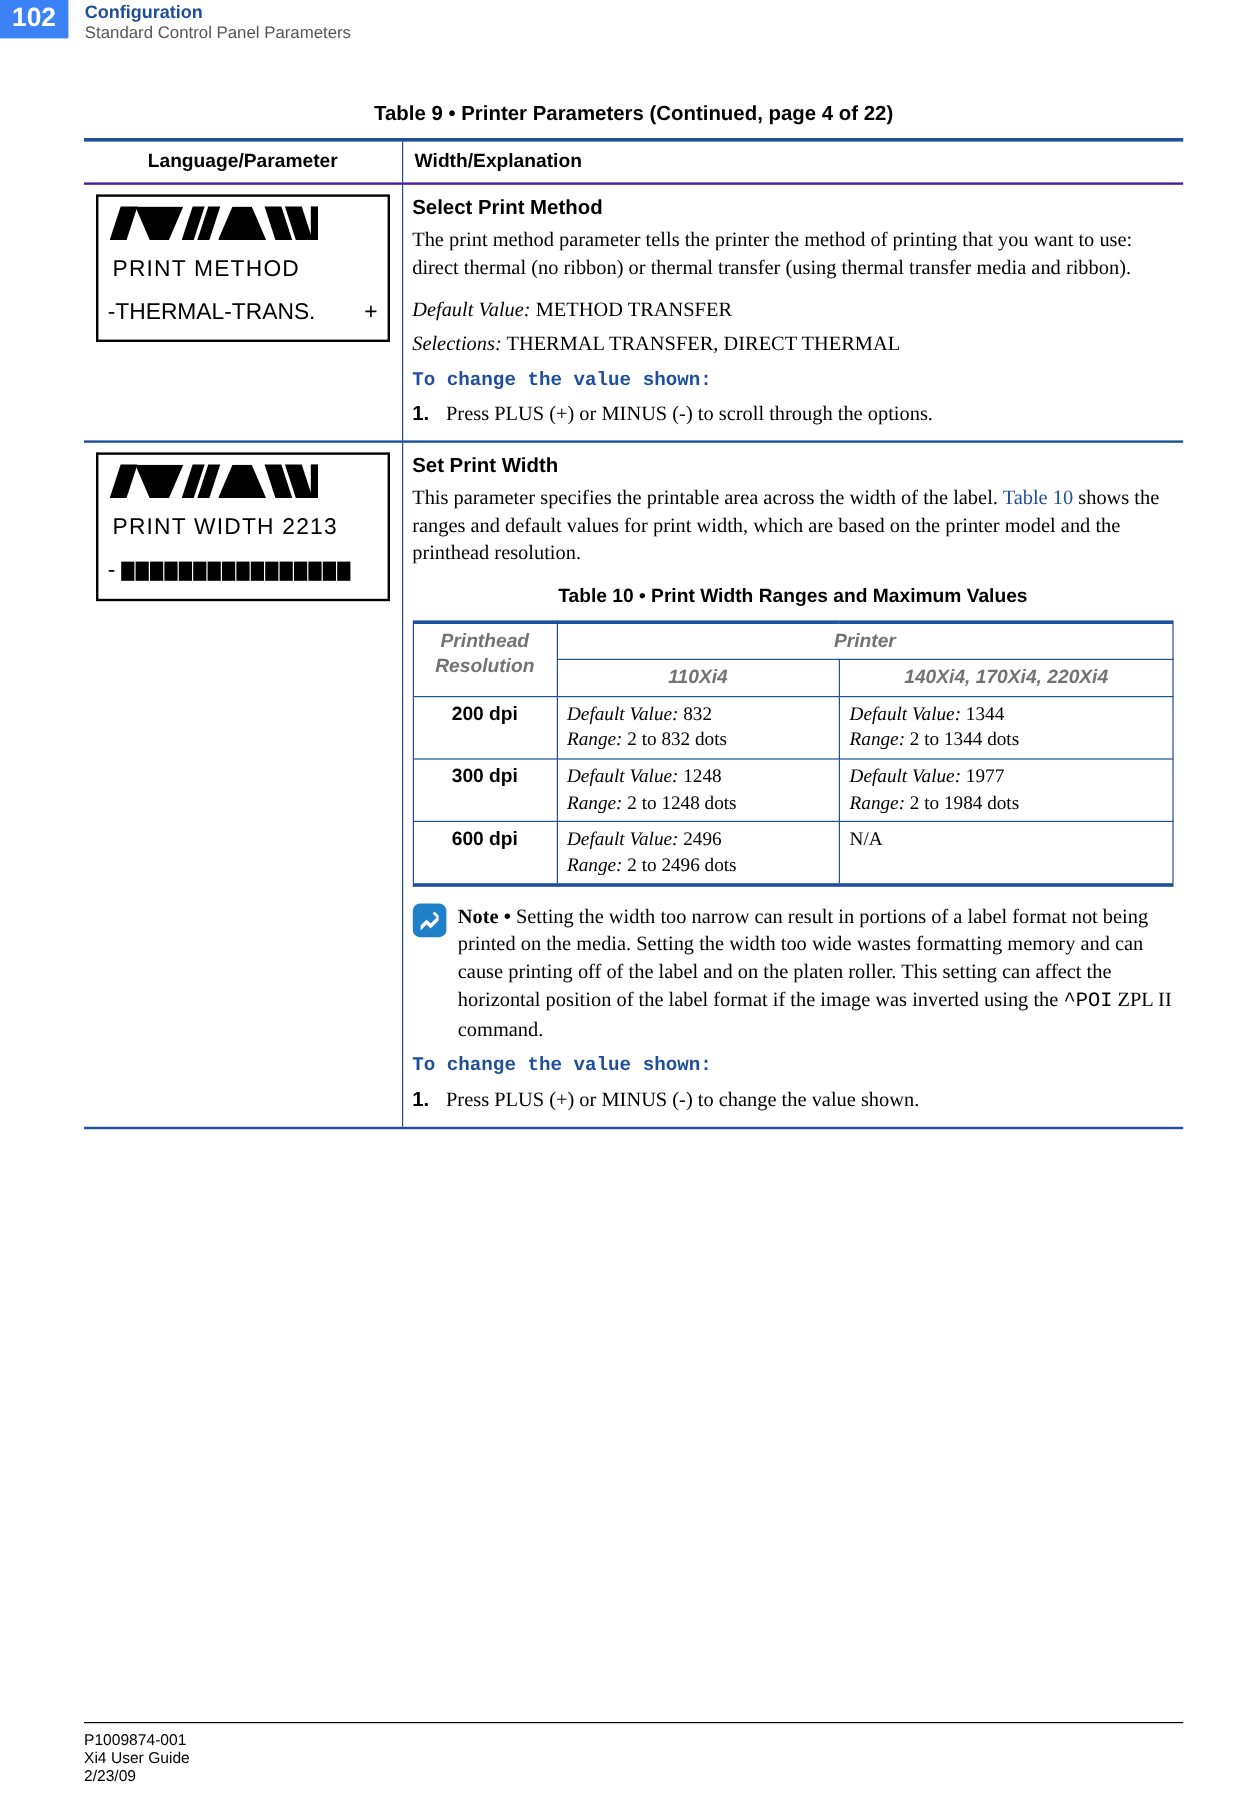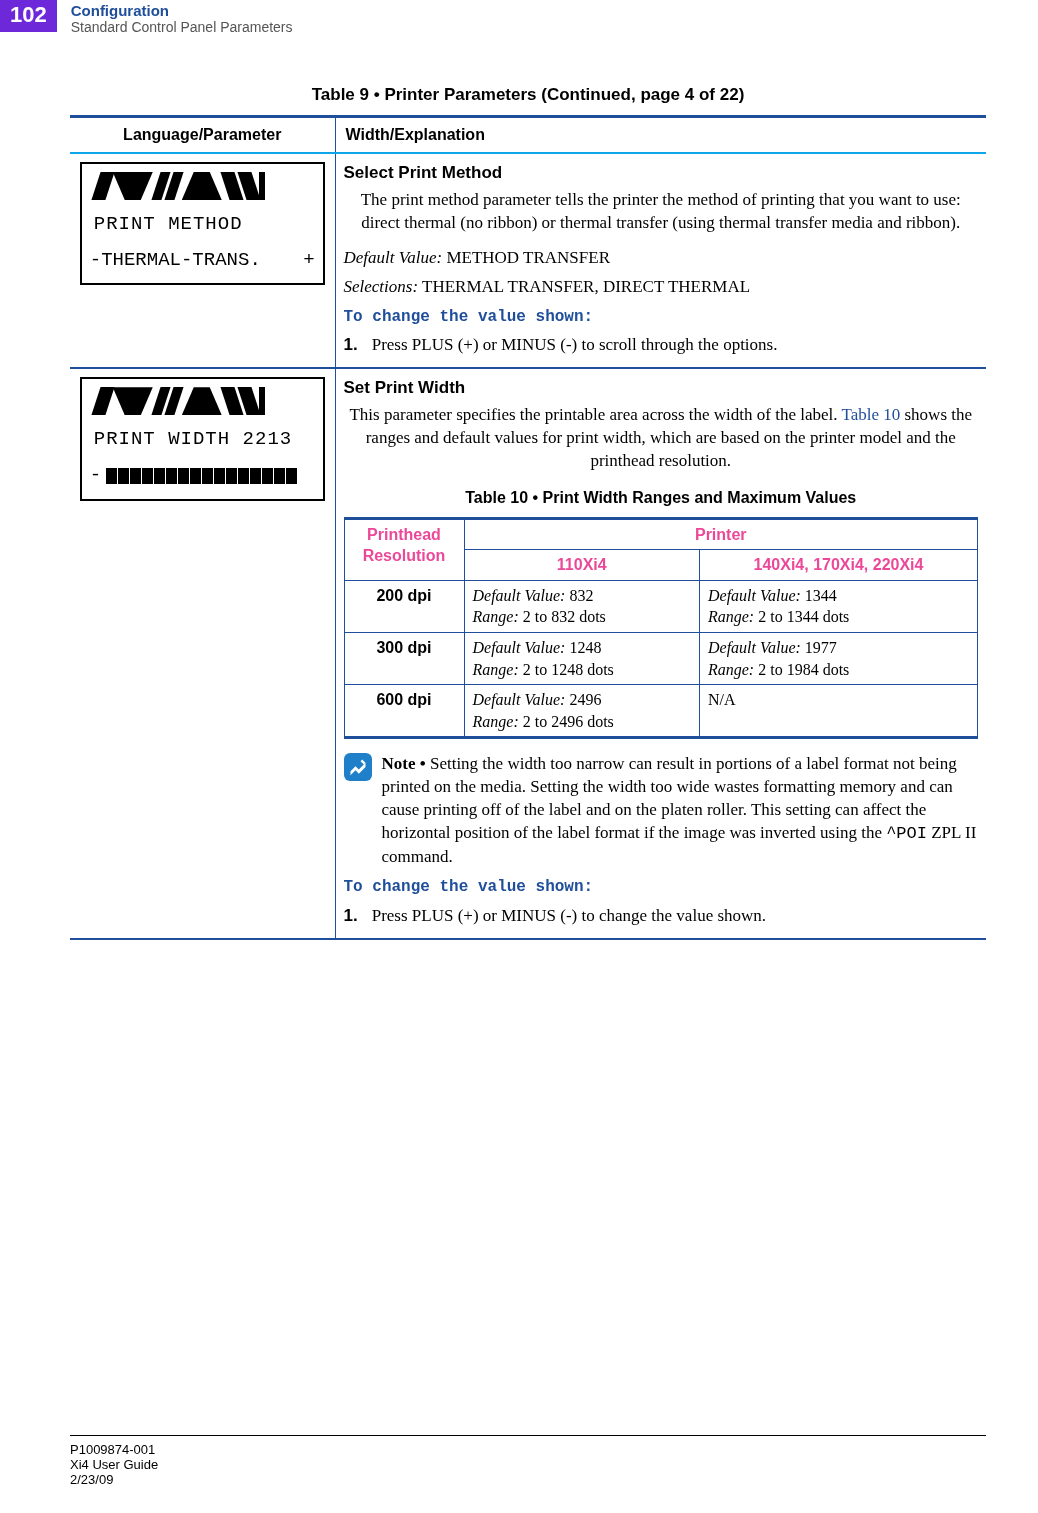--- a/index.html
+++ b/index.html
@@ -1,53 +1,53 @@
 <!DOCTYPE html>
 <html><head>
 <meta charset="utf-8">
 <style>
   * { box-sizing: border-box; margin: 0; padding: 0; }
   html, body { width: 1038px; font-family: "Times New Roman", Times, serif; color: #000; background: #fff; }
   body { position: relative; min-height: 1513px; }
   .page { padding: 0 52px 0 70px; }
   .hdr { display: flex; align-items: flex-start; }
-  .pagenum-box { background: #6d28d9; color: #fff; font-family: Arial, Helvetica, sans-serif; font-weight: bold; font-size: 22px; padding: 2px 10px 4px 10px; margin-left: -70px; margin-right: 14px; }
+  .pagenum-box { background: #3b82f6; color: #fff; font-family: Arial, Helvetica, sans-serif; font-weight: bold; font-size: 22px; padding: 2px 10px 4px 10px; margin-left: -70px; margin-right: 14px; }
   .hdr-text { font-family: Arial, Helvetica, sans-serif; font-size: 15px; color: #1f4e9b; padding-top: 2px; }
   .hdr-text .sub { color: #555; font-size: 14px; }
   .caption { font-family: Arial, Helvetica, sans-serif; font-weight: bold; text-align: center; font-size: 17px; margin: 50px 0 10px 0; }
   table.main { width: 100%; border-collapse: collapse; }
-  table.main > thead > tr { border-top: 3px solid #1f4e9b; border-bottom: 2px solid #0ea5e9; }
+  table.main > thead > tr { border-top: 3px solid #1f4e9b; border-bottom: 2px solid #4c1d95; }
   table.main > thead > tr > th { font-family: Arial, Helvetica, sans-serif; font-weight: bold; font-size: 16px; text-align: left; padding: 8px 10px; }
   table.main > thead > tr > th:first-child { width: 265px; border-right: 1px solid #1f4e9b; text-align: center; }
   table.main > tbody > tr.prow { border-bottom: 2px solid #1f4e9b; }
   table.main > tbody > tr.prow > td { vertical-align: top; padding: 8px 8px 10px 8px; font-size: 17px; line-height: 1.35; }
   table.main > tbody > tr.prow > td:first-child { border-right: 1px solid #1f4e9b; padding: 8px 4px; }
-  .lcd { border: 2px solid #000; width: 245px; padding: 8px 8px 10px 8px; margin: 0 auto; font-family: Liberation Mono, monospace; }
+  .lcd { border: 2px solid #000; width: 245px; padding: 8px 8px 10px 8px; margin: 0 auto; font-family: Liberation Sans, sans-serif; }
   .lcd .logo-bars { display: flex; align-items: flex-end; gap: 3px; height: 28px; margin-bottom: 12px; padding: 0 6px; }
   .lcd .bar { background: #000; width: 14px; display: inline-block; }
   .lcd .trap { width: 40px; height: 28px; background: #000; clip-path: polygon(0 0, 100% 0, 70% 100%, 30% 100%); }
   .lcd .trapr { width: 40px; height: 28px; background: #000; clip-path: polygon(30% 0, 70% 0, 100% 100%, 0 100%); }
   .lcd .line1 { font-size: 19px; letter-spacing: 1px; margin: 6px 0 10px 4px; }
   .lcd .line2 { font-size: 19px; letter-spacing: 0px; margin: 0 0 0 0; display: flex; justify-content: space-between; align-items: center; }
   .lcd .line2b { font-size: 19px; letter-spacing: 1px; margin: 0; display: flex; align-items: center; }
   .blocks { display: flex; gap: 1px; margin-left: 4px; }
   .blocks span { width: 11px; height: 16px; background: #000; display: inline-block; }
   .lead { font-family: Arial, Helvetica, sans-serif; font-weight: bold; font-size: 17px; }
-  .body { margin: 4px 0 12px 0; text-align: center; }
+  .body { margin: 4px 0 12px 0; }
   .link { color: #1f4e9b; }
   .ital { font-style: italic; }
   .act { font-family: Liberation Mono, monospace; font-weight: bold; color: #1f4e9b; font-size: 16px; margin: 8px 0 6px 0; }
   ol.steps { list-style: none; padding: 0; margin: 0; }
   ol.steps li { display: flex; gap: 14px; }
   ol.steps li .num { font-family: Arial, Helvetica, sans-serif; font-weight: bold; }
   .subcaption { font-family: Arial, Helvetica, sans-serif; font-weight: bold; text-align: center; font-size: 16px; margin: 14px 0 8px 0; }
   table.sub { width: 100%; border-collapse: collapse; font-size: 16px; }
   table.sub th, table.sub td { border: 1px solid #1f4e9b; padding: 4px 8px; vertical-align: top; }
   table.sub thead tr:first-child { border-top: 3px solid #1f4e9b; }
-  table.sub thead th { font-family: Arial, Helvetica, sans-serif; color: #ec4899; font-weight: bold; text-align: center; }
+  table.sub thead th { font-family: Arial, Helvetica, sans-serif; color: #737373; font-weight: bold; text-align: center; font-style: italic; }
   table.sub tbody td:first-child { font-family: Arial, Helvetica, sans-serif; font-weight: bold; text-align: center; color: #000; }
   table.sub tbody tr:last-child td { border-bottom: 3px solid #1f4e9b; }
   .note { display: flex; gap: 10px; margin: 14px 0 8px 0; }
   .note-icon { width: 28px; height: 28px; background: #1f7fc9; border-radius: 6px; flex: 0 0 28px; display:flex; align-items:center; justify-content:center; }
   .note-icon svg { width: 20px; height: 20px; }
   .code { font-family: "Courier New", monospace; }
   .footer { position: absolute; bottom: 26px; left: 70px; right: 52px; border-top: 1px solid #000; padding-top: 6px; display: flex; justify-content: space-between; font-family: Arial, Helvetica, sans-serif; font-size: 13px; color: #000; flex-direction: column; }
 </style>
 </head>
 <body>

